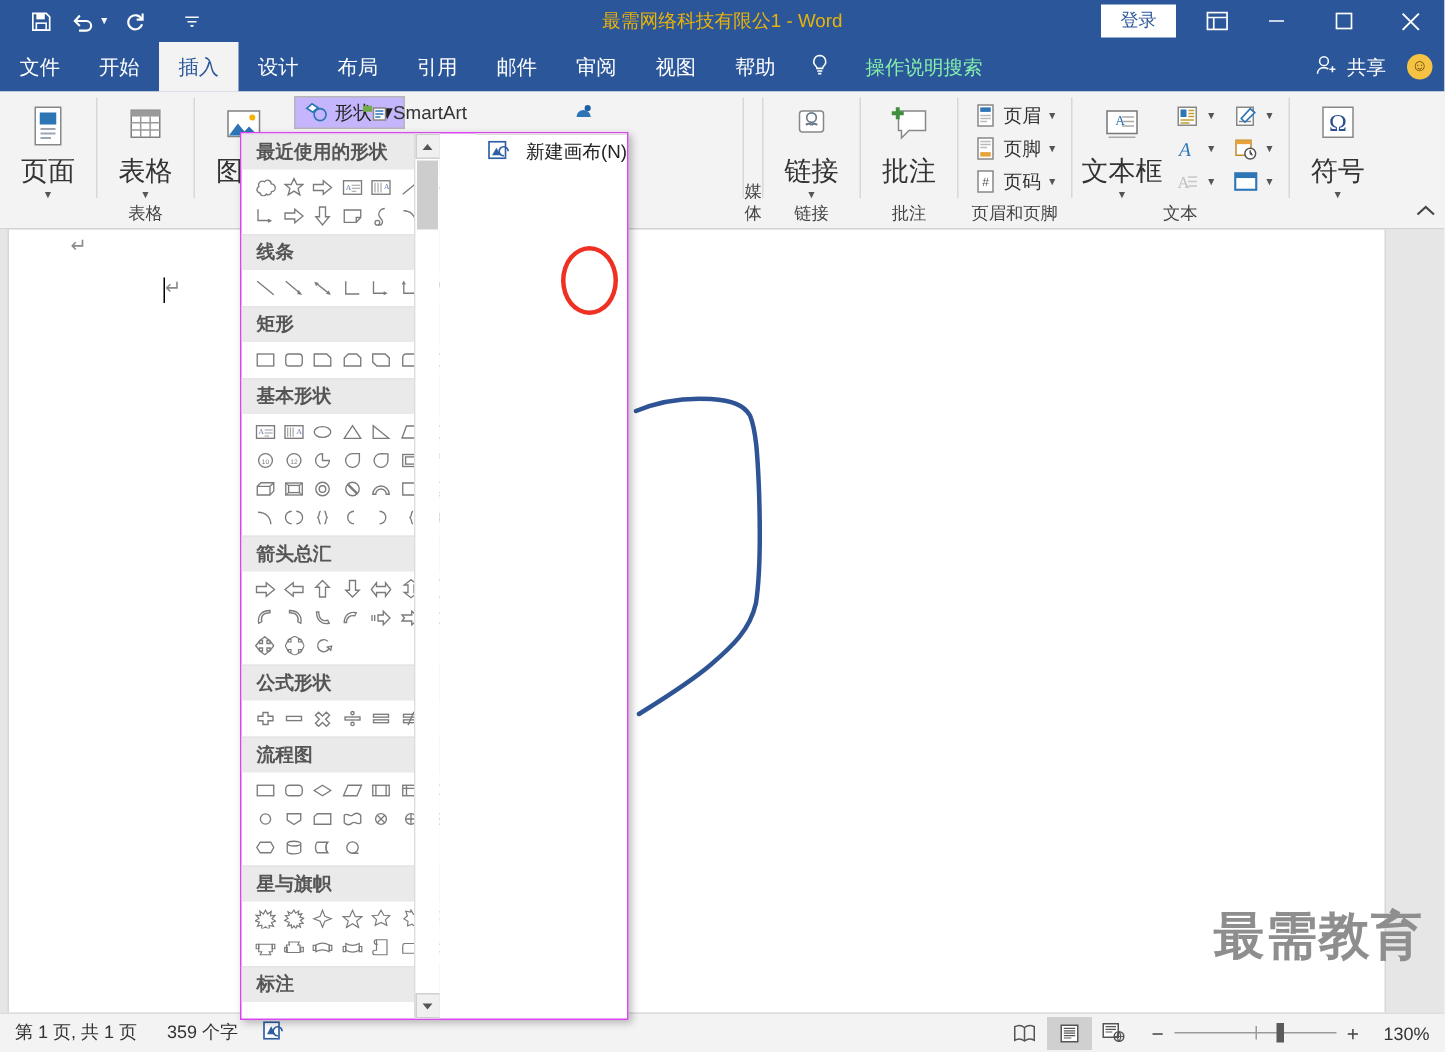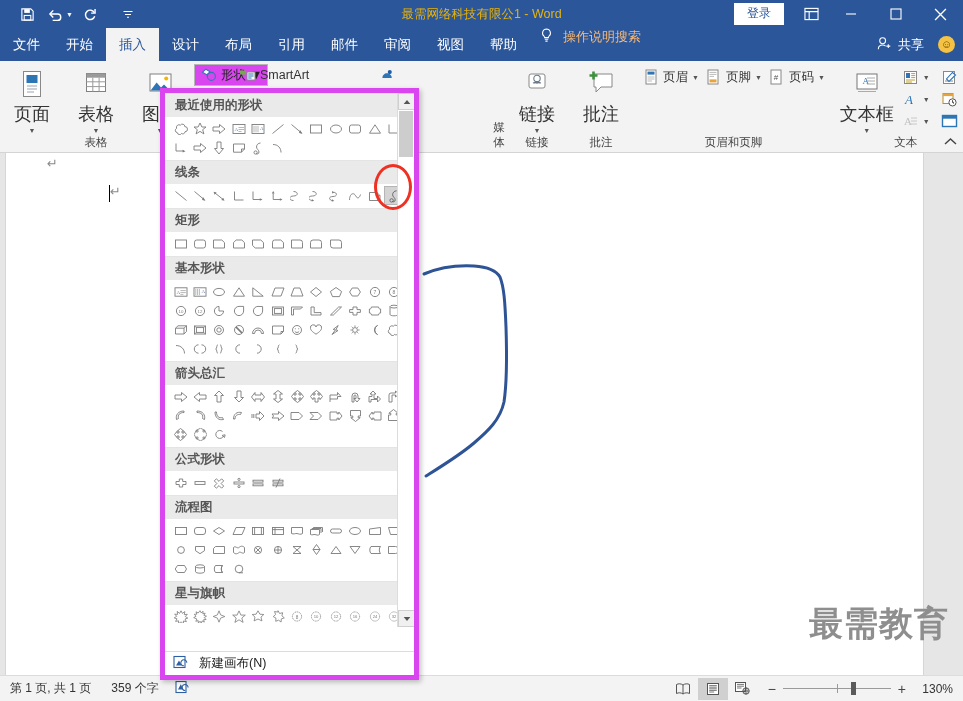--- a/index.html
+++ b/index.html
@@ -44,22 +44,22 @@
   .tabstrip {
     height:33px; background:#2b579a; display:flex; align-items:flex-end;
     position:relative; color:#fff;
   }
   .tab {
     padding:0 13px; height:33px; line-height:33px; font-size:13.5px; color:#fff;
     white-space:nowrap;
   }
   .tab.active { background:#f3f3f3; color:#2b579a; }
   .tellme {
-    display:flex; gap:10px; padding:0 10px; height:33px;
-    font-size:13px; color:#fdba74;
+    display:flex; align-items:center; gap:24px; padding:0 10px; height:33px;
+    font-size:13px; color:#86efac;
   }
   .tab-right { margin-left:auto; display:flex; align-items:center; height:33px; padding-right:8px; gap:10px;}
   .share { display:flex; align-items:center; gap:5px; font-size:13px; padding-right:4px;}
   .smiley {
     width:17px;height:17px;border-radius:50%;background:#f5c243;
     display:flex;align-items:center;justify-content:center;font-size:11px;color:#6b4b00;
     line-height:1;
   }
 
   
@@ -85,21 +85,21 @@
   .smallbtn {
     display:flex; align-items:center; gap:4px; height:22px; padding:0 3px;
     font-size:12.5px; color:#333; white-space:nowrap;
   }
   .smallbtn .sc { font-size:7px; color:#555; }
   .icosq { width:17px; height:17px; display:flex; align-items:center; justify-content:center; }
 
   
   .shapes-btn {
     display:flex; align-items:center; gap:4px; height:22px; padding:1px 5px;
-    border:1px solid #b6b6b6; background:#d946ef; font-size:12.5px; color:#222;
+    border:1px solid #b6b6b6; background:#c4b5fd; font-size:12.5px; color:#222;
   }
 
   .collapse-ribbon { position:absolute; right:6px; bottom:4px; color:#666; font-size:11px;}
 
   
   .docarea { position:absolute; left:0; right:0; top:153px; bottom:26px; background:#e6e6e6; overflow:hidden; }
   .page { position:absolute; left:6px; top:0; width:917px; height:548px; background:#fff;
           box-shadow:0 0 0 1px #d6d6d6; }
   .pilcrow { position:absolute; color:#8a8a8a; font-size:13px; }
   .caret { position:absolute; width:1px; background:#000; }
@@ -116,22 +116,22 @@
   .viewbtn.sel { background:#d0d0d0; }
   .zoomslider { display:flex; align-items:center; gap:7px; margin-left:10px; }
   .zs-track { width:108px; height:1px; background:#9a9a9a; position:relative; }
   .zs-thumb { position:absolute; left:68px; top:-6px; width:5px; height:13px; background:#5a5a5a; }
   .zs-tick { position:absolute; left:54px; top:-4px; width:1px; height:9px; background:#9a9a9a; }
   .zoomval { font-size:12px; color:#333; width:40px; text-align:right; }
 
   
   .gallery {
     position:absolute; left:160px; top:88px; width:259px; height:592px;
-    background:#fff; border:5px solid #d946ef; box-shadow:2px 2px 5px rgba(0,0,0,.25);
-    display:flex; flex-direction:column; z-index:40;gap:24px;
+    background:#fff; border:1px solid #d946ef; box-shadow:2px 2px 5px rgba(0,0,0,.25);
+    display:flex; flex-direction:row; z-index:40;gap:24px;
   }
   .gal-scrollhost { position:relative; flex:1; overflow:hidden; }
   .gal-content { position:absolute; left:0; top:0; width:240px; }
   .gal-head {
     background:#eaeaea; color:#555; font-size:12.5px; font-weight:bold;
     padding:3px 0 3px 10px; border-top:1px solid #e4e4e4;
   }
   .gal-rows { padding:2px 0 3px 6px; }
   .gal-row { display:flex; flex-wrap:wrap; }
   .gal-cell {
@@ -384,21 +384,21 @@
             </svg>
         </div>
         <div class="bl">批注</div>
       </div>
     </div>
     <div class="grp-label">批注</div>
   </div>
   <div class="grp-sep"></div>
 
   <div class="grp">
-    <div class="grp-body" style="flex-direction:row; justify-content:flex-start; padding-top:2px;">
+    <div class="grp-body" style="flex-direction:column; justify-content:flex-start; padding-top:2px;">
       <div class="smallbtn">
         <span class="icosq">
           <svg width="14" height="16" viewBox="0 0 14 16">
               <rect x="2" y="1" width="10" height="14" fill="#fff" stroke="#888" stroke-width="1"></rect>
               <rect x="3.5" y="2.6" width="7" height="3" fill="#2e75b6"></rect>
               <path d="M3.5 8h7M3.5 10h7M3.5 12h4.5" stroke="#bbb" stroke-width="1"></path>
             </svg>
         </span>
         <span>页眉</span>
         <span class="sc">▼</span>

